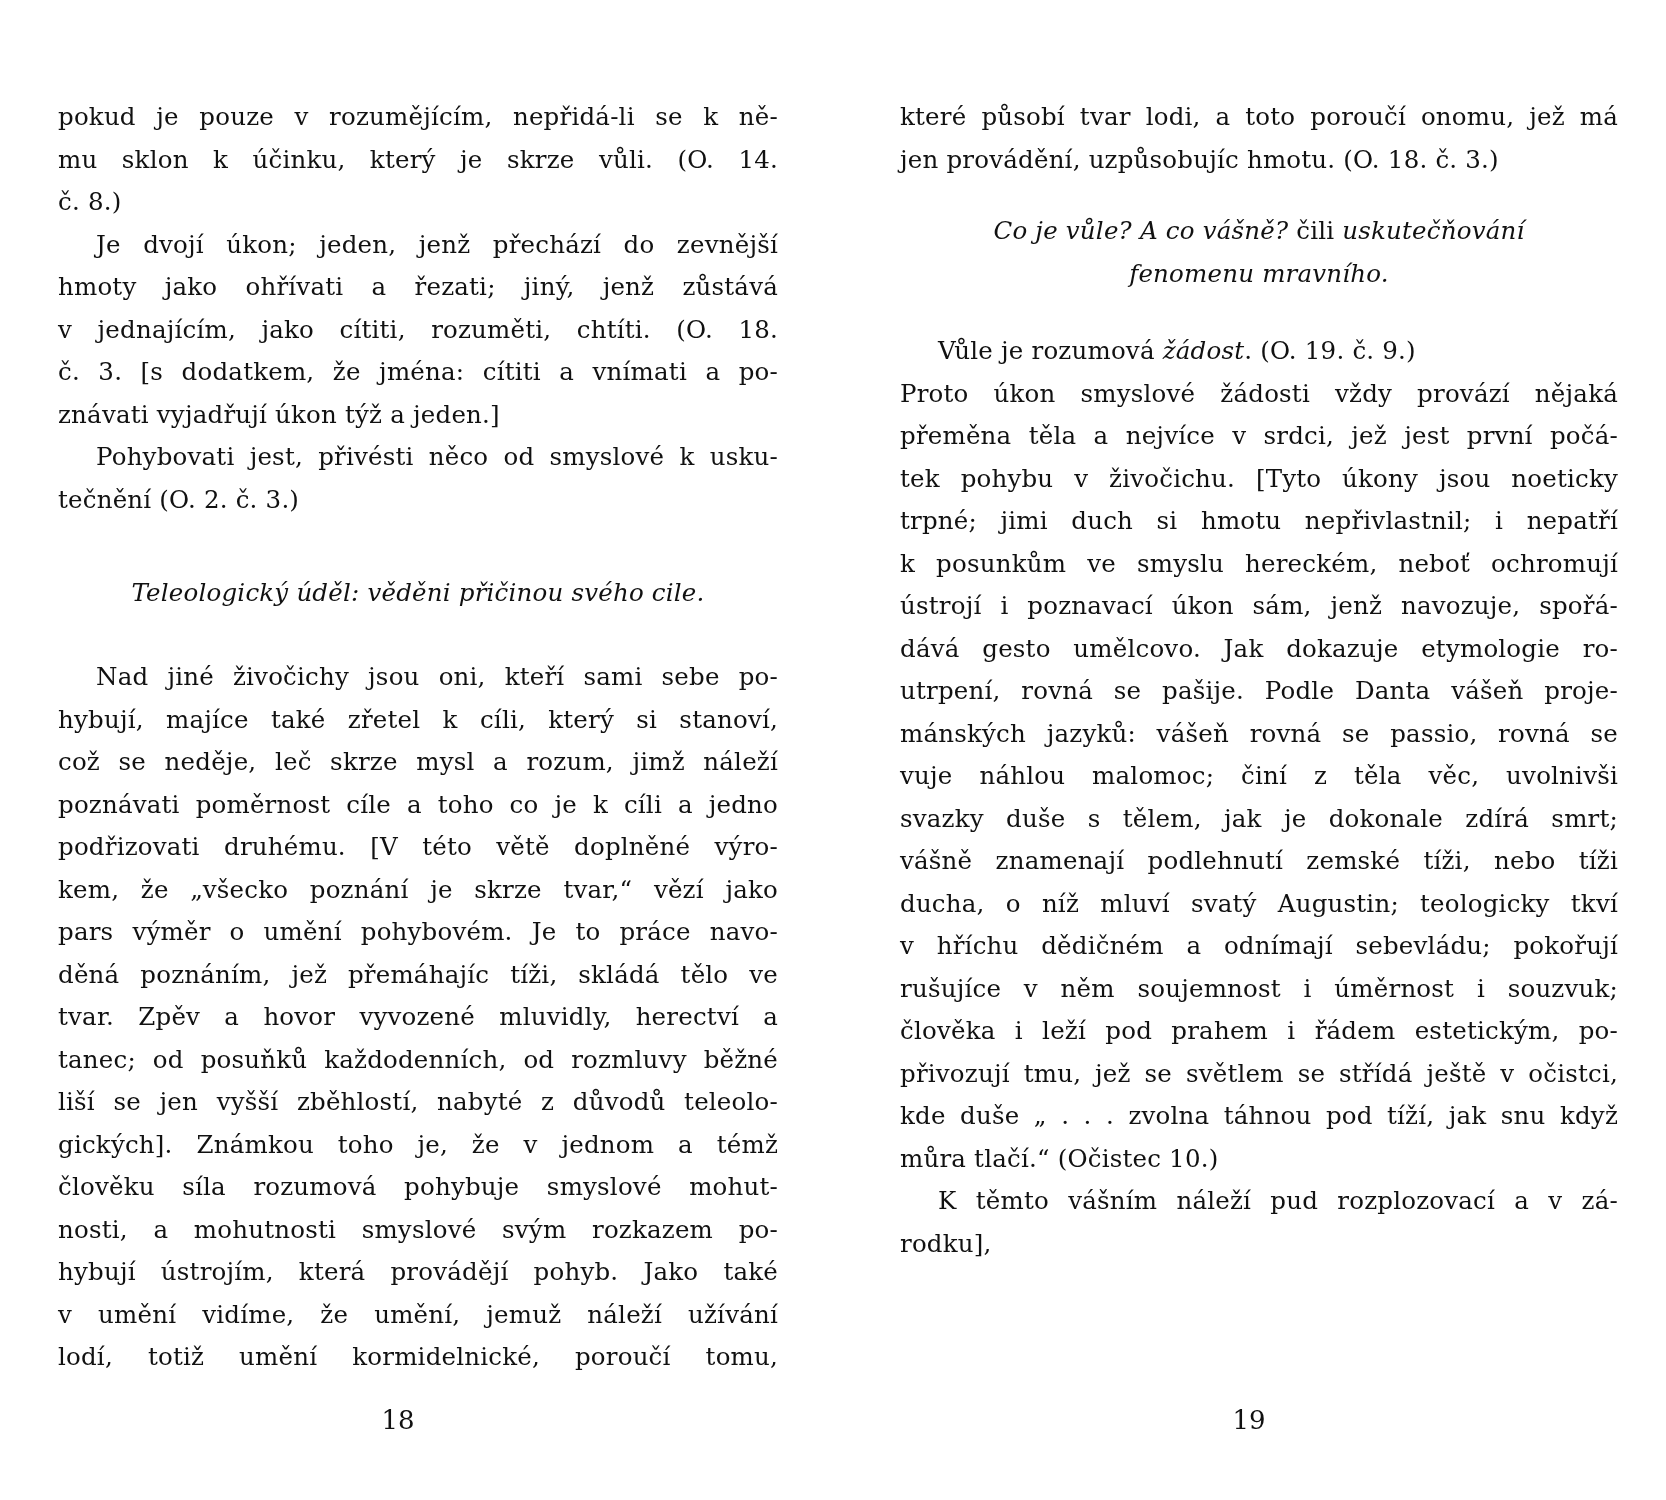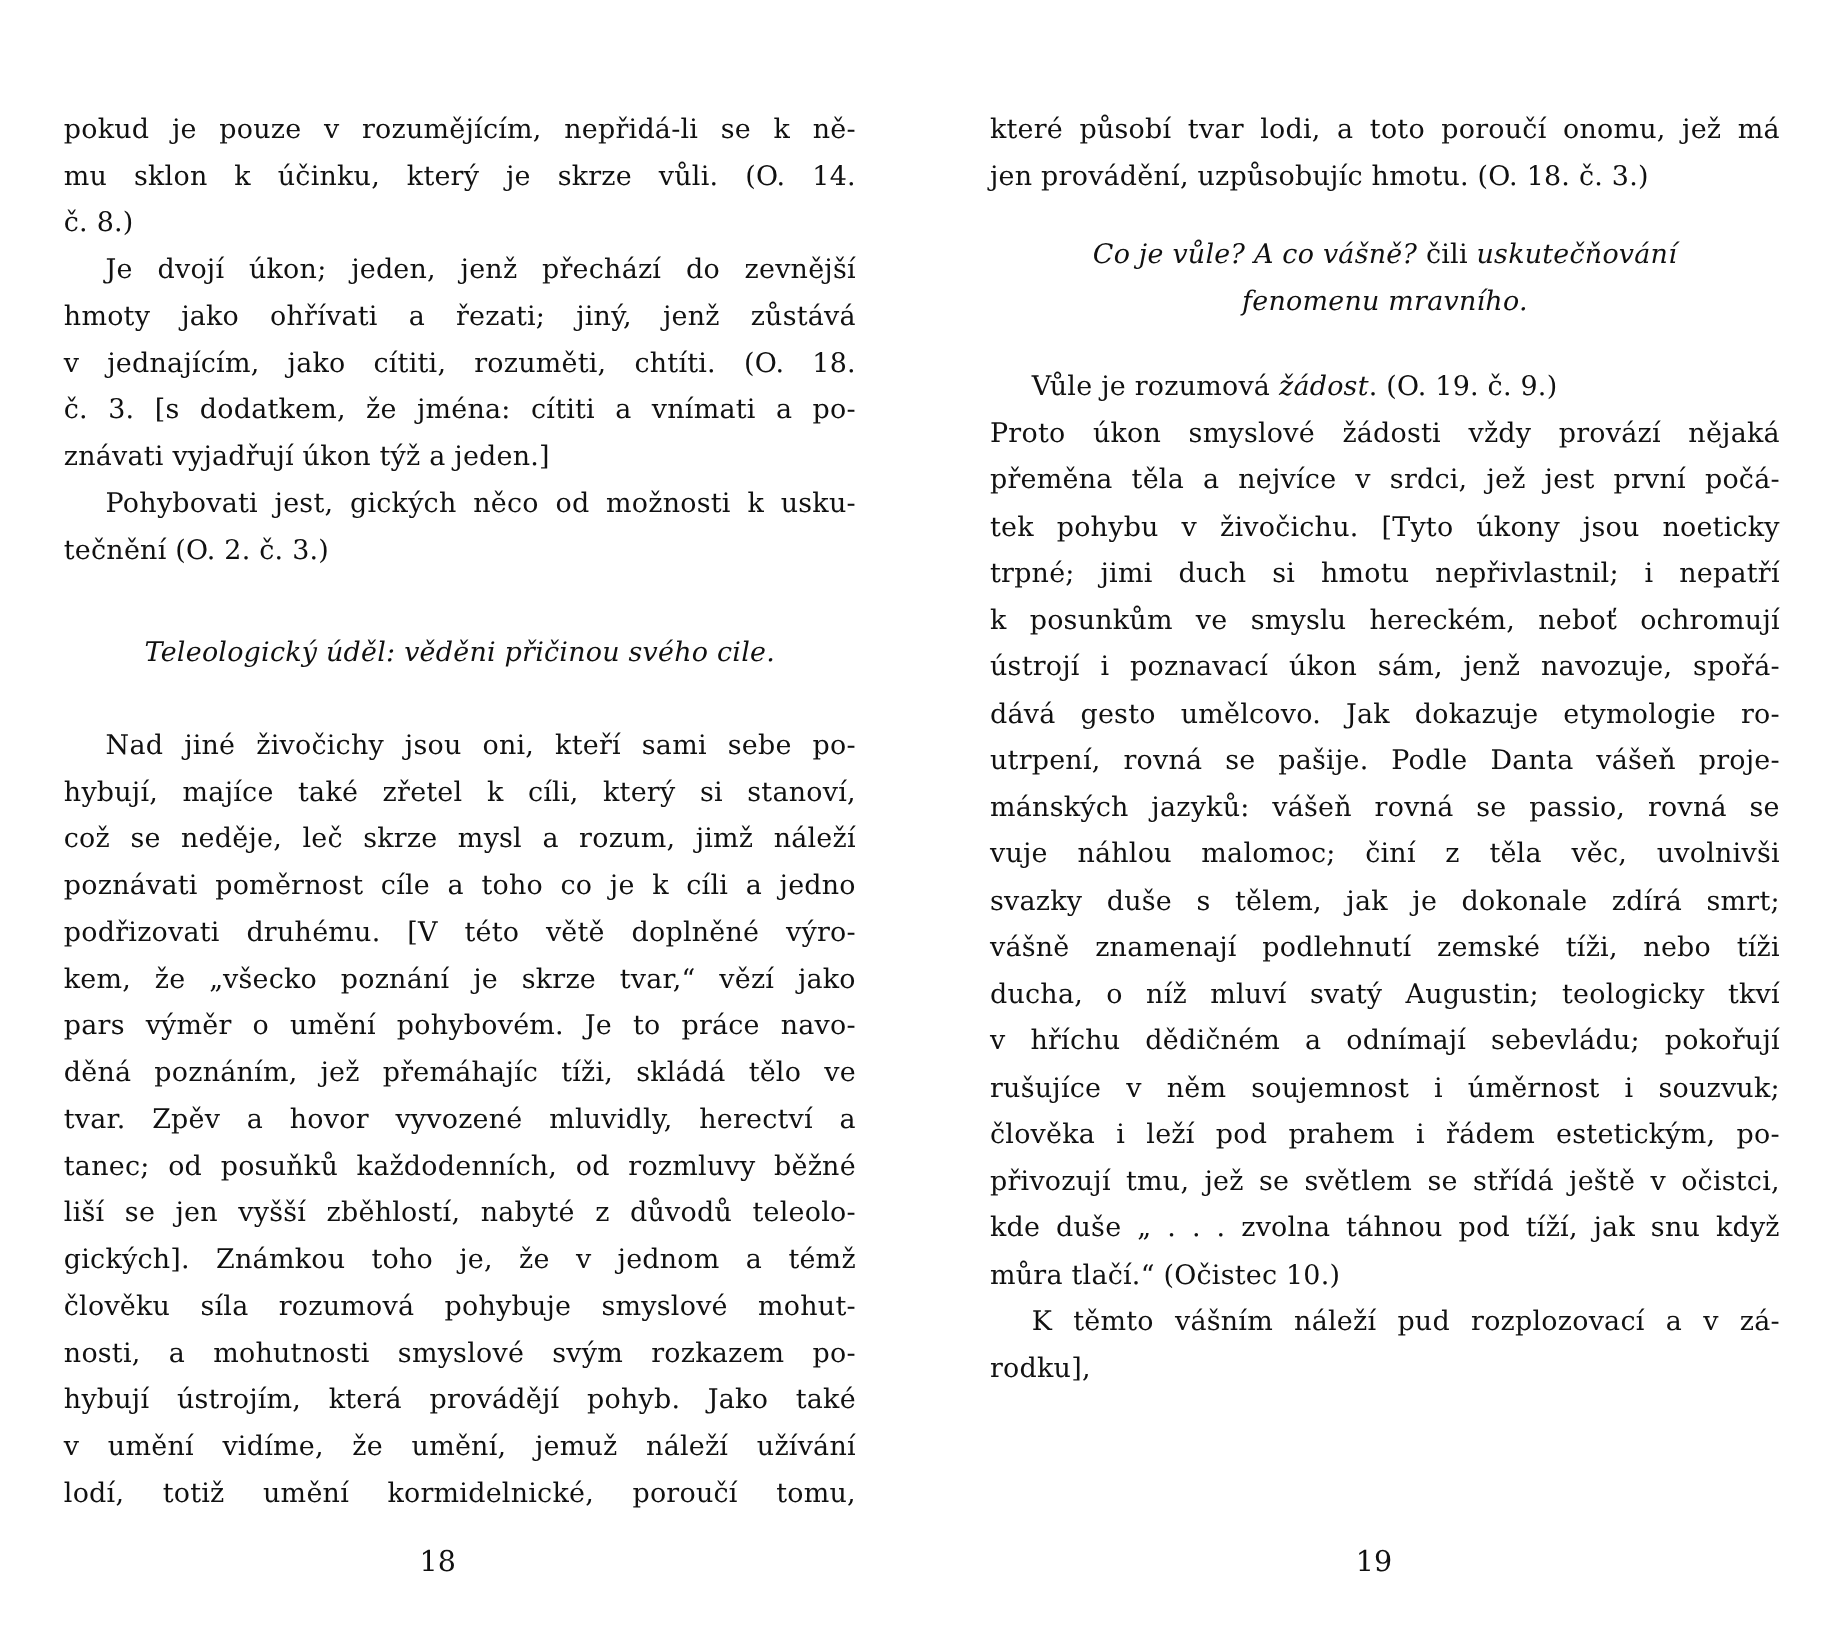--- a/index.html
+++ b/index.html
@@ -74,21 +74,21 @@
 <div class="page page-left">
   <div class="text-block" style="top:96px;">
     <div class="line">pokud je pouze v rozumějícím, nepřidá-li se k ně-</div>
     <div class="line">mu sklon k účinku, který je skrze vůli. (O. 14.</div>
     <div class="line last">č. 8.)</div>
     <div class="line indent">Je dvojí úkon; jeden, jenž přechází do zevnější</div>
     <div class="line">hmoty jako ohřívati a řezati; jiný, jenž zůstává</div>
     <div class="line">v jednajícím, jako cítiti, rozuměti, chtíti. (O. 18.</div>
     <div class="line">č. 3. [s dodatkem, že jména: cítiti a vnímati a po-</div>
     <div class="line last">znávati vyjadřují úkon týž a jeden.]</div>
-    <div class="line indent">Pohybovati jest, gických něco od možnosti k usku-</div>
+    <div class="line indent">Pohybovati jest, přivésti něco od smyslové k usku-</div>
     <div class="line last">tečnění (O. 2. č. 3.)</div>
   </div>
 
   <div class="text-block" style="top:572px;">
     <div class="line center heading">Teleologický úděl: věděni přičinou svého cile.</div>
   </div>
 
   <div class="text-block" style="top:656px;">
     <div class="line indent">Nad jiné živočichy jsou oni, kteří sami sebe po-</div>
     <div class="line">hybují, majíce také zřetel k cíli, který si stanoví,</div>

